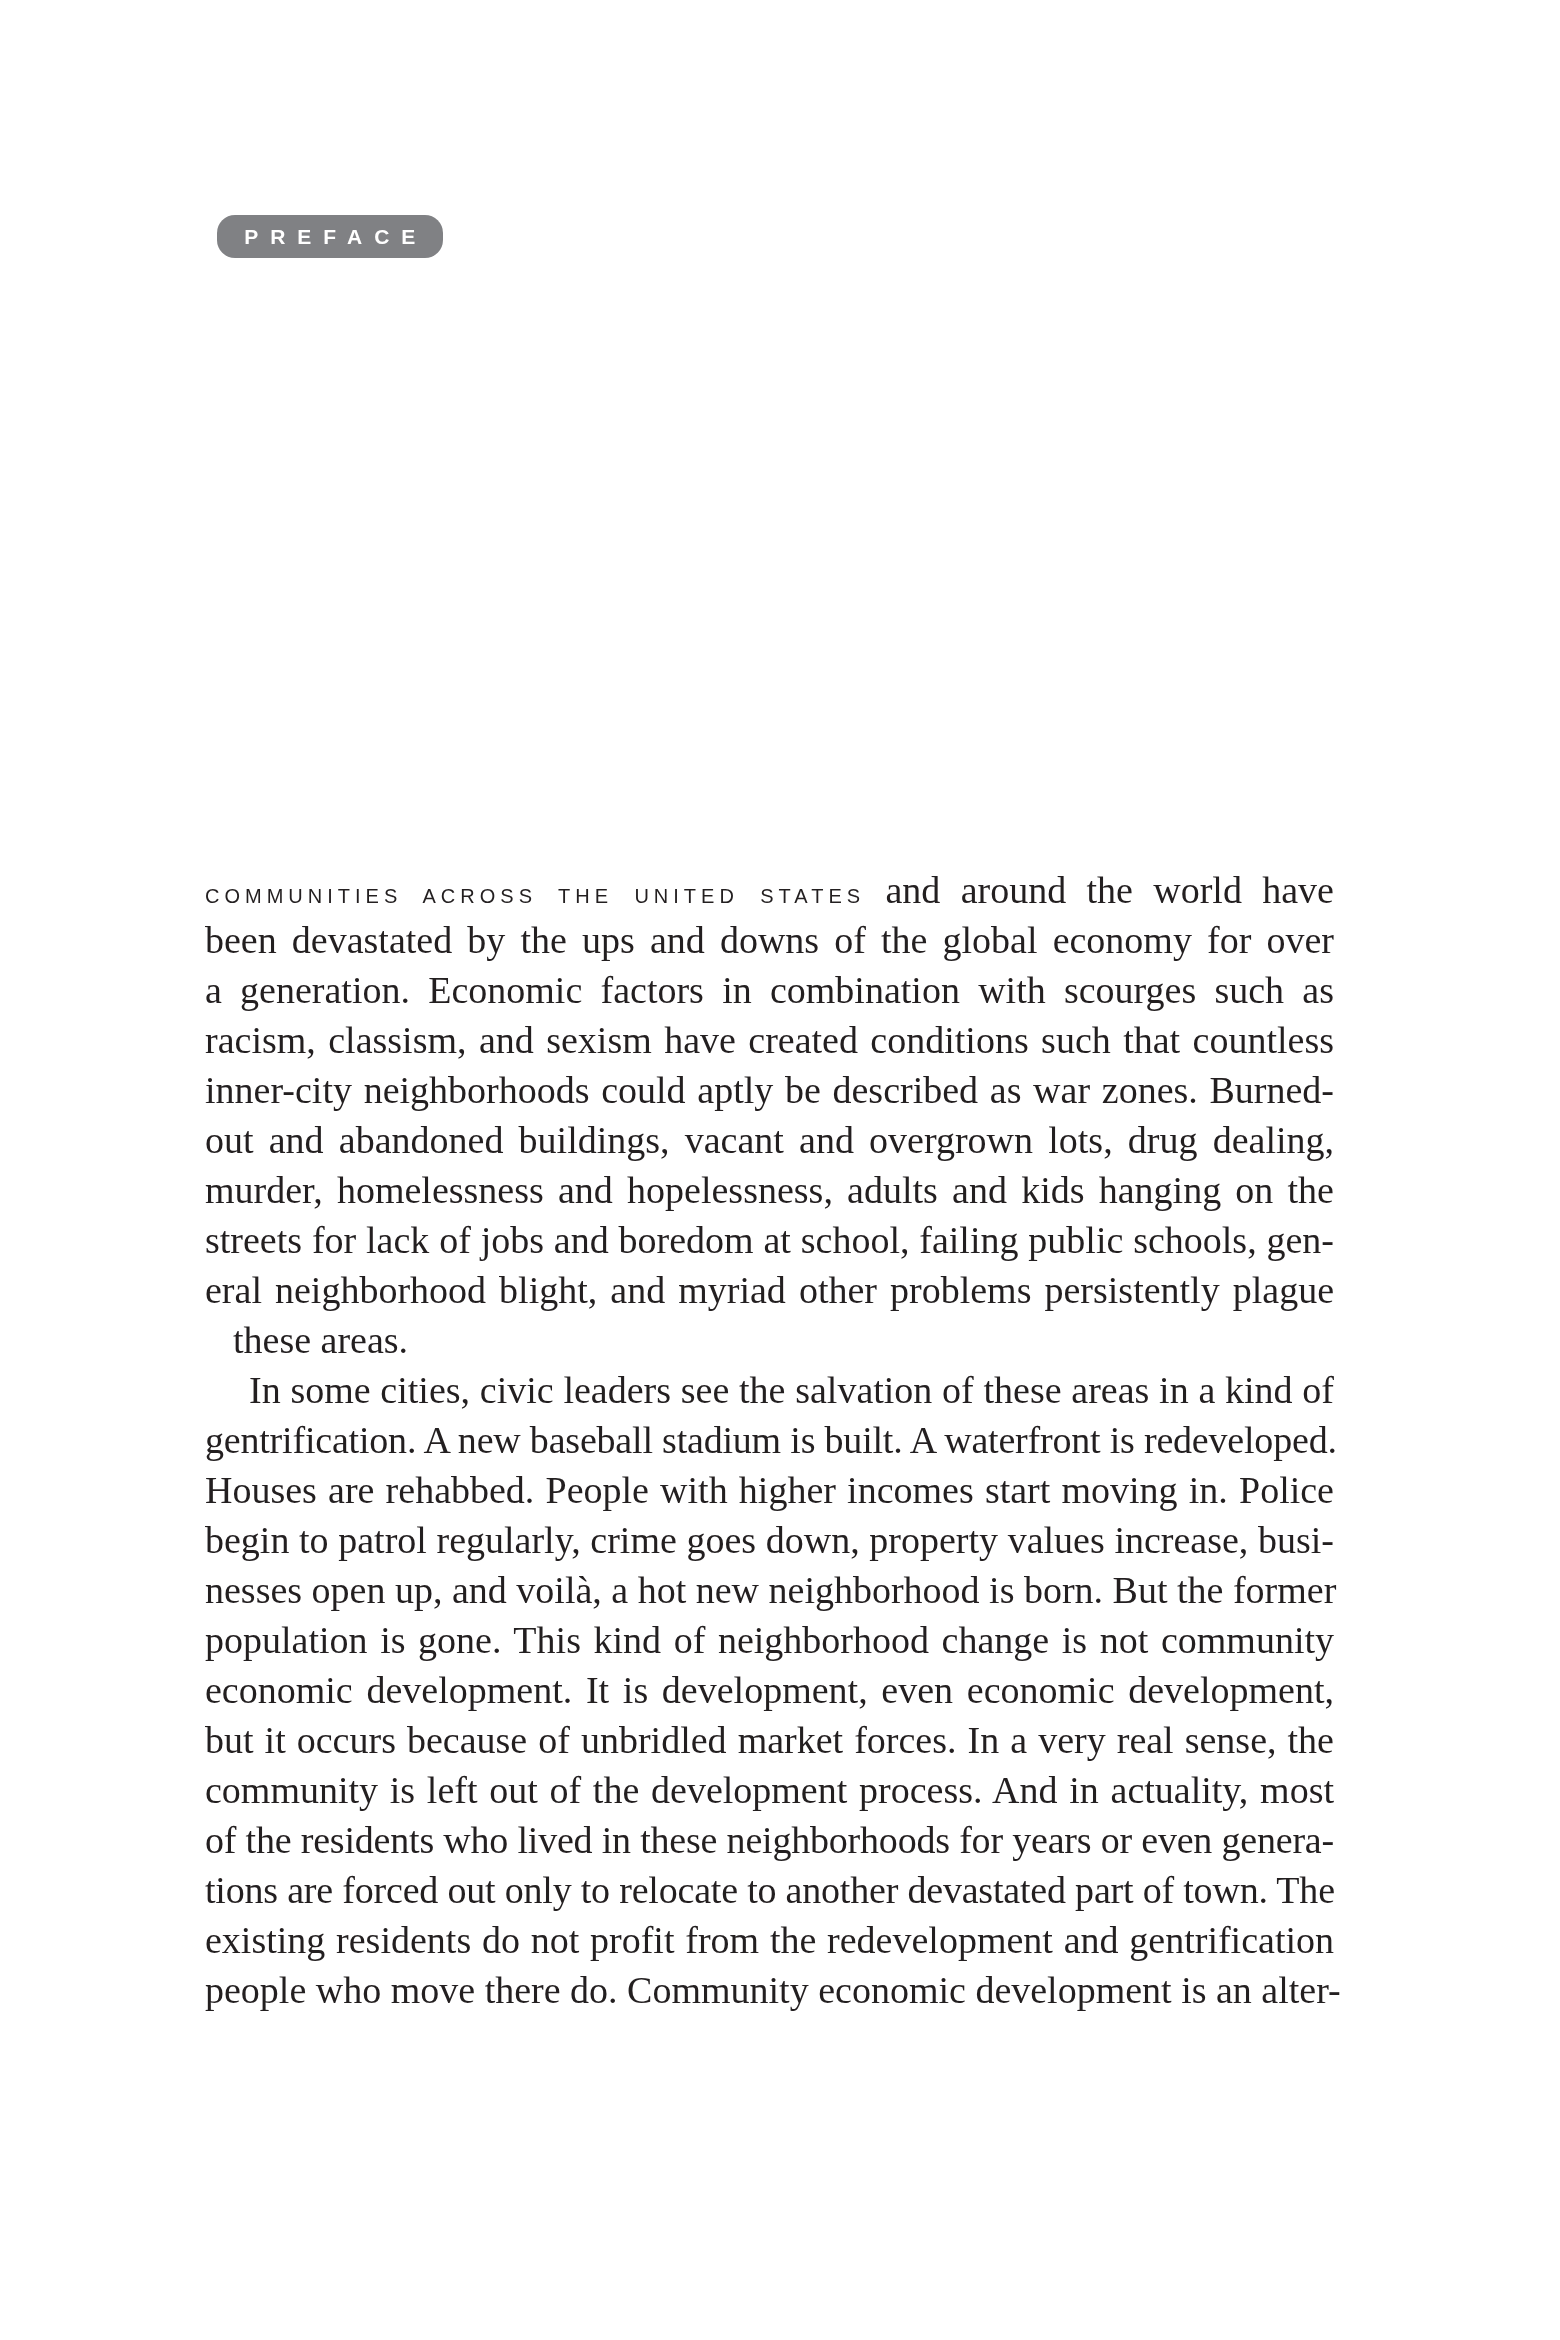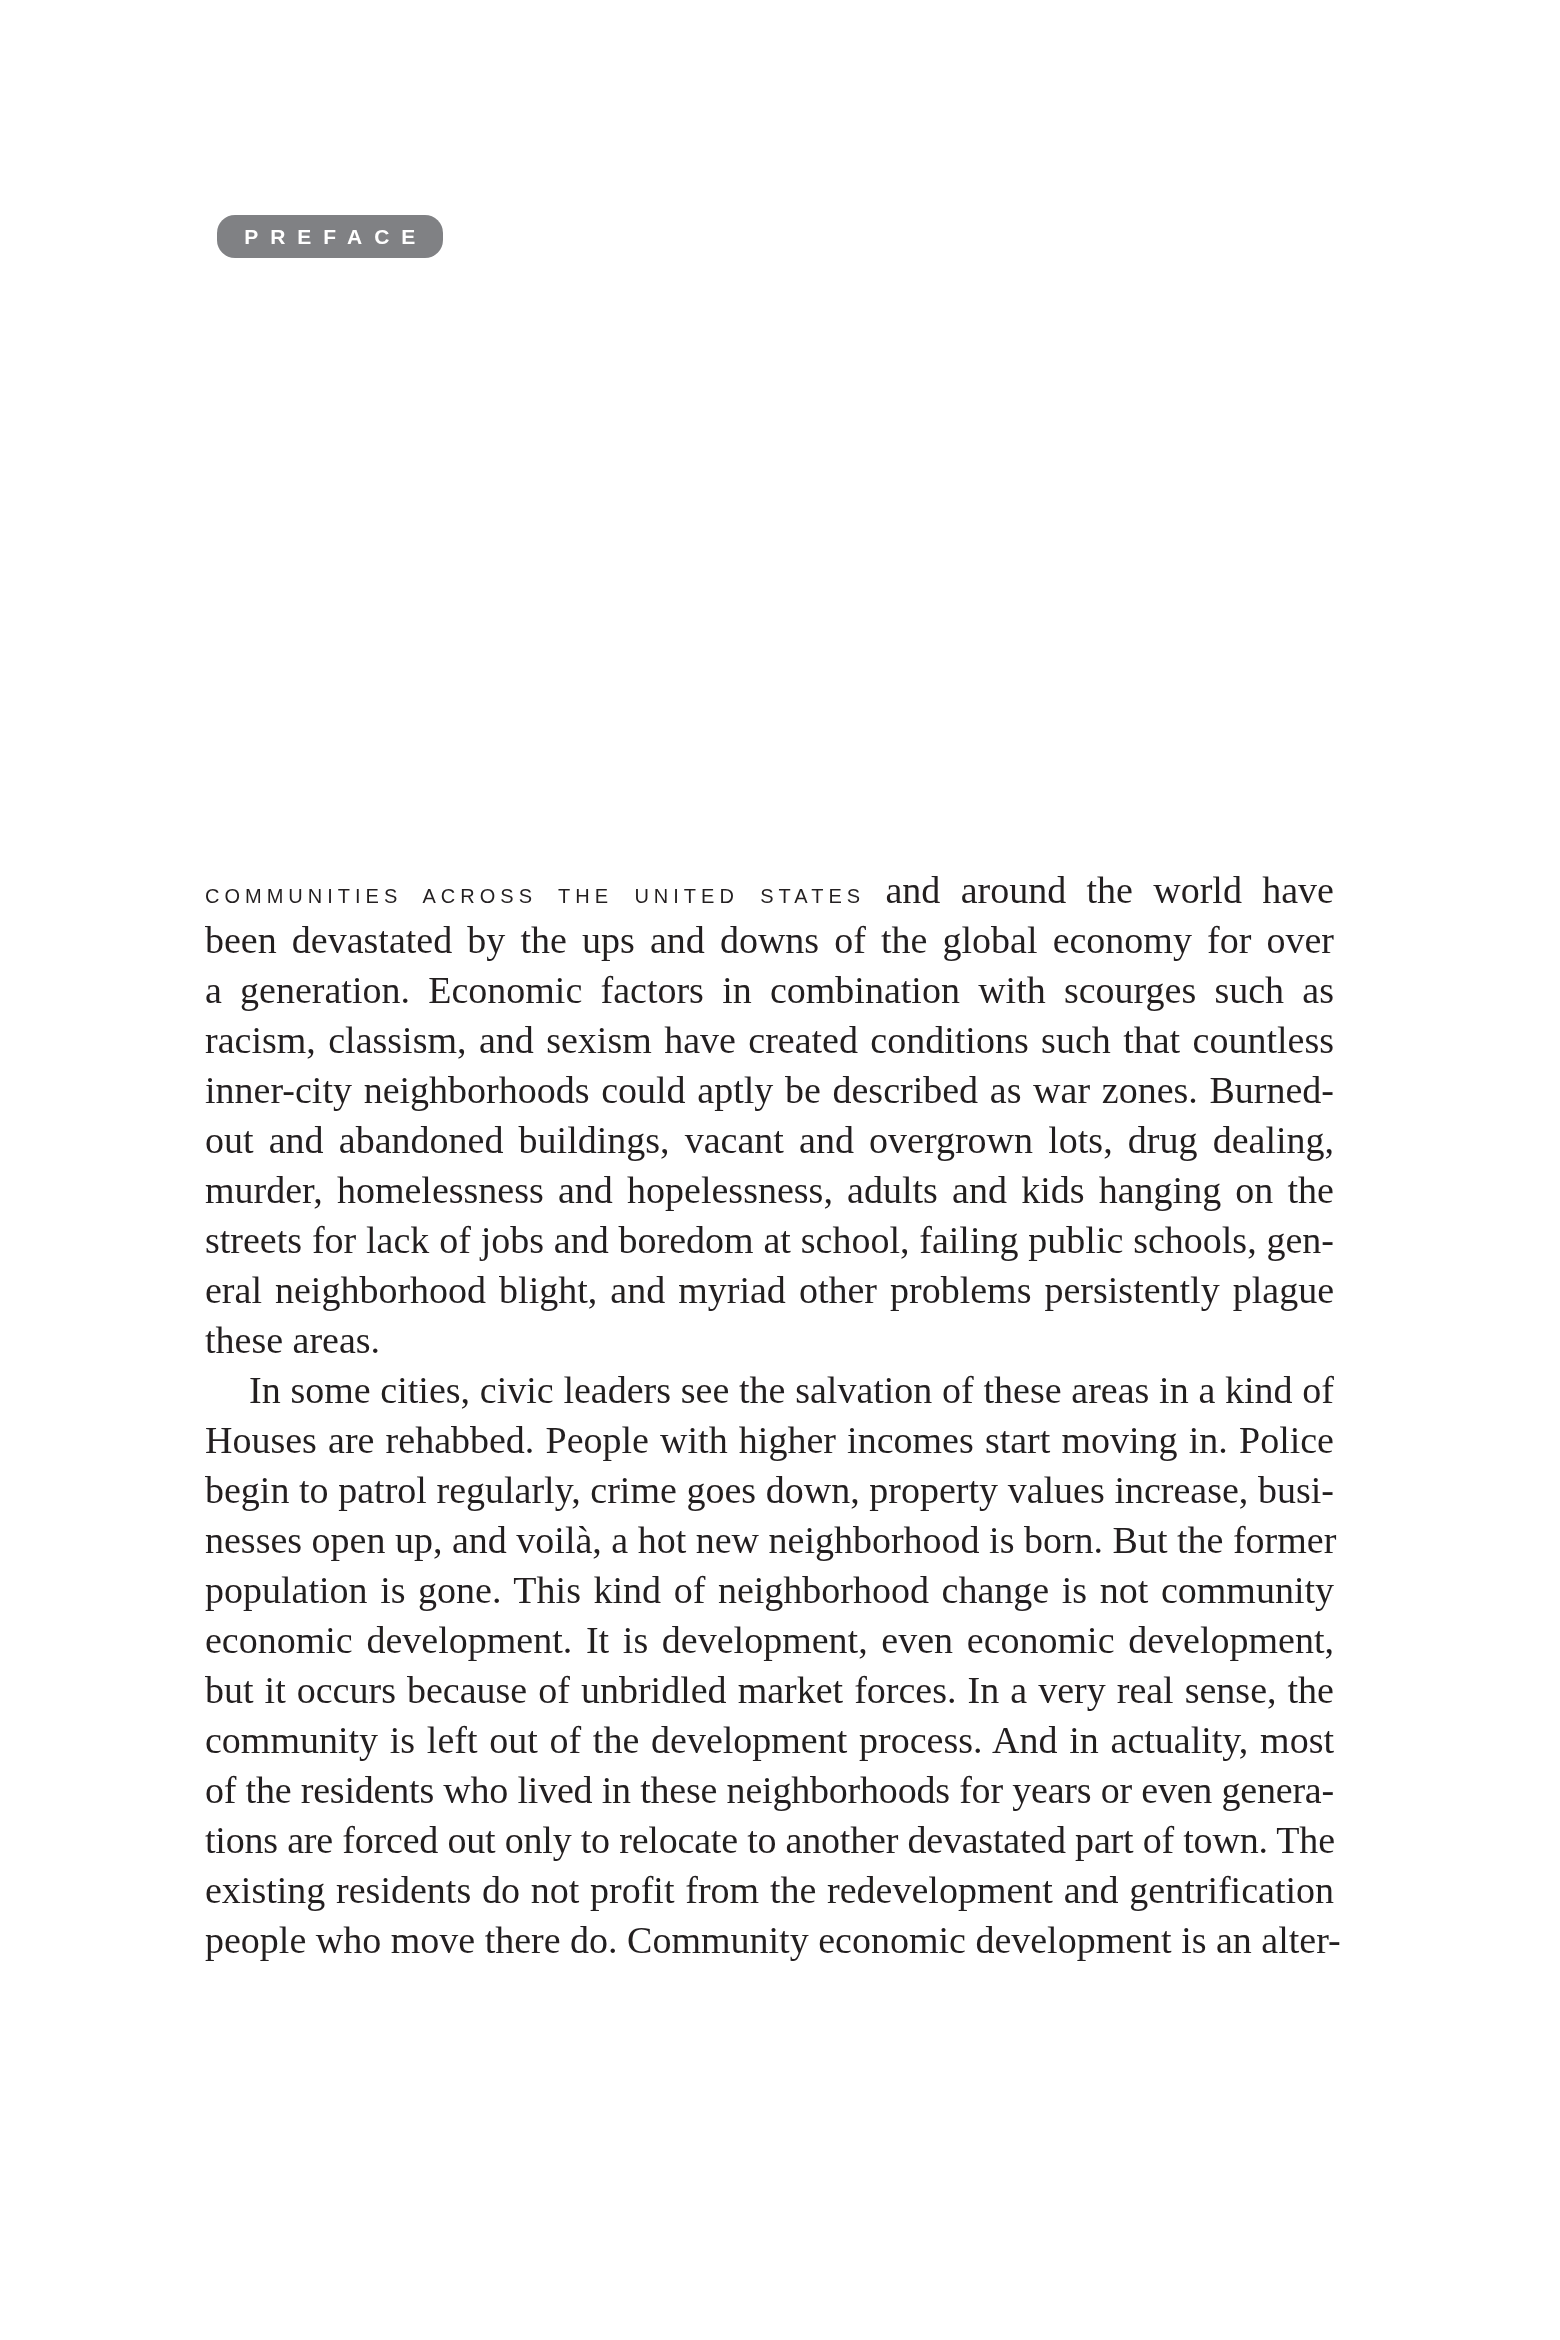--- a/index.html
+++ b/index.html
@@ -55,20 +55,21 @@
       height: 50px;
       line-height: 50px;
       white-space: nowrap;
       text-align: justify;
       text-align-last: justify;
       overflow: visible;
     }
     .line.last {
       text-align: center;
       text-align-last: left;
+      margin-left: 28px;
     }
     .line.indent {
       padding-left: 44px;
     }
     .lead-in {
       font-family: "Liberation Sans", sans-serif;
       font-size: 20px;
       letter-spacing: 5px;
       text-transform: uppercase;
       color: #231f20;
@@ -94,20 +95,21 @@
       <span class="line">inner-city neighborhoods could aptly be described as war zones. Burned-</span>
       <span class="line">out and abandoned buildings, vacant and overgrown lots, drug dealing,</span>
       <span class="line">murder, homelessness and hopelessness, adults and kids hanging on the</span>
       <span class="line">streets for lack of jobs and boredom at school, failing public schools, gen-</span>
       <span class="line">eral neighborhood blight, and myriad other problems persistently plague</span>
       <span class="line last">these areas.</span>
     </div>
 
     <div>
       <span class="line indent">In some cities, civic leaders see the salvation of these areas in a kind of</span>
+      <span class="line" style="letter-spacing: -0.2px;">gentrification. A new baseball stadium is built. A waterfront is redeveloped.</span>
       <span class="line">Houses are rehabbed. People with higher incomes start moving in. Police</span>
       <span class="line">begin to patrol regularly, crime goes down, property values increase, busi-</span>
       <span class="line">nesses open up, and voilà, a hot new neighborhood is born. But the former</span>
       <span class="line">population is gone. This kind of neighborhood change is not community</span>
       <span class="line">economic development. It is development, even economic development,</span>
       <span class="line">but it occurs because of unbridled market forces. In a very real sense, the</span>
       <span class="line">community is left out of the development process. And in actuality, most</span>
       <span class="line" style="letter-spacing: -0.2px;">of the residents who lived in these neighborhoods for years or even genera-</span>
       <span class="line" style="letter-spacing: -0.2px;">tions are forced out only to relocate to another devastated part of town. The</span>
       <span class="line">existing residents do not profit from the redevelopment and gentrification</span>

